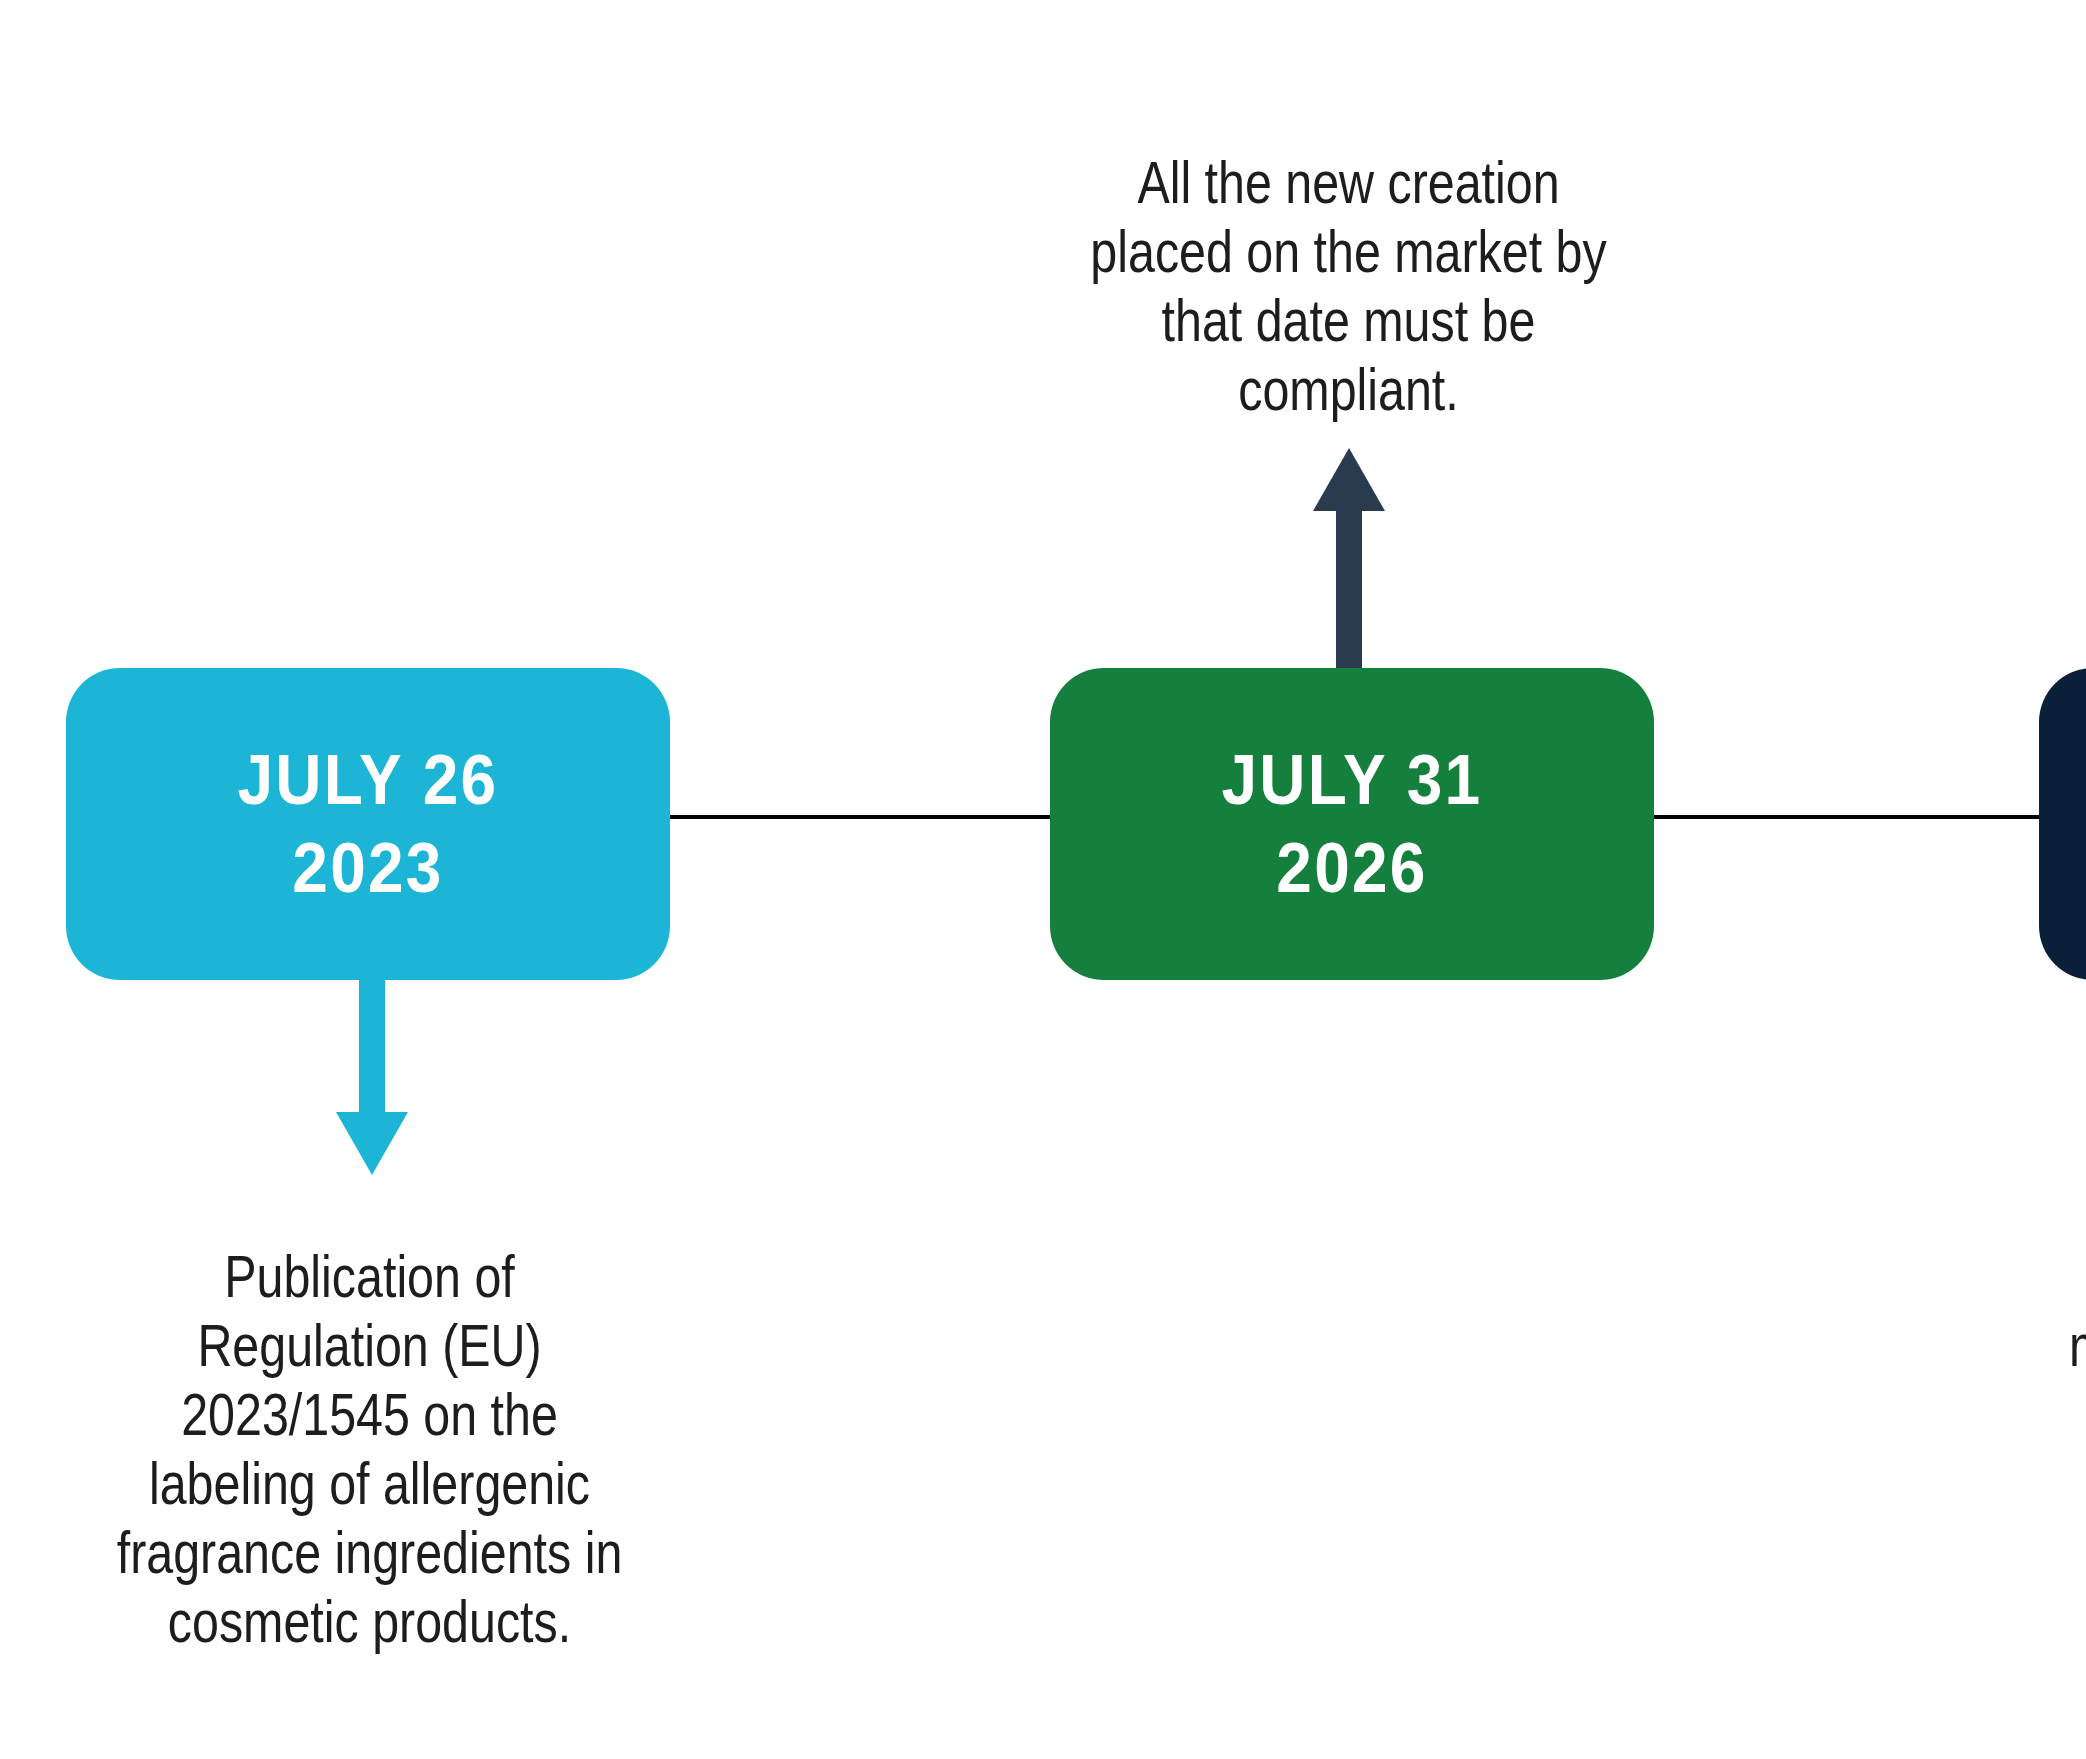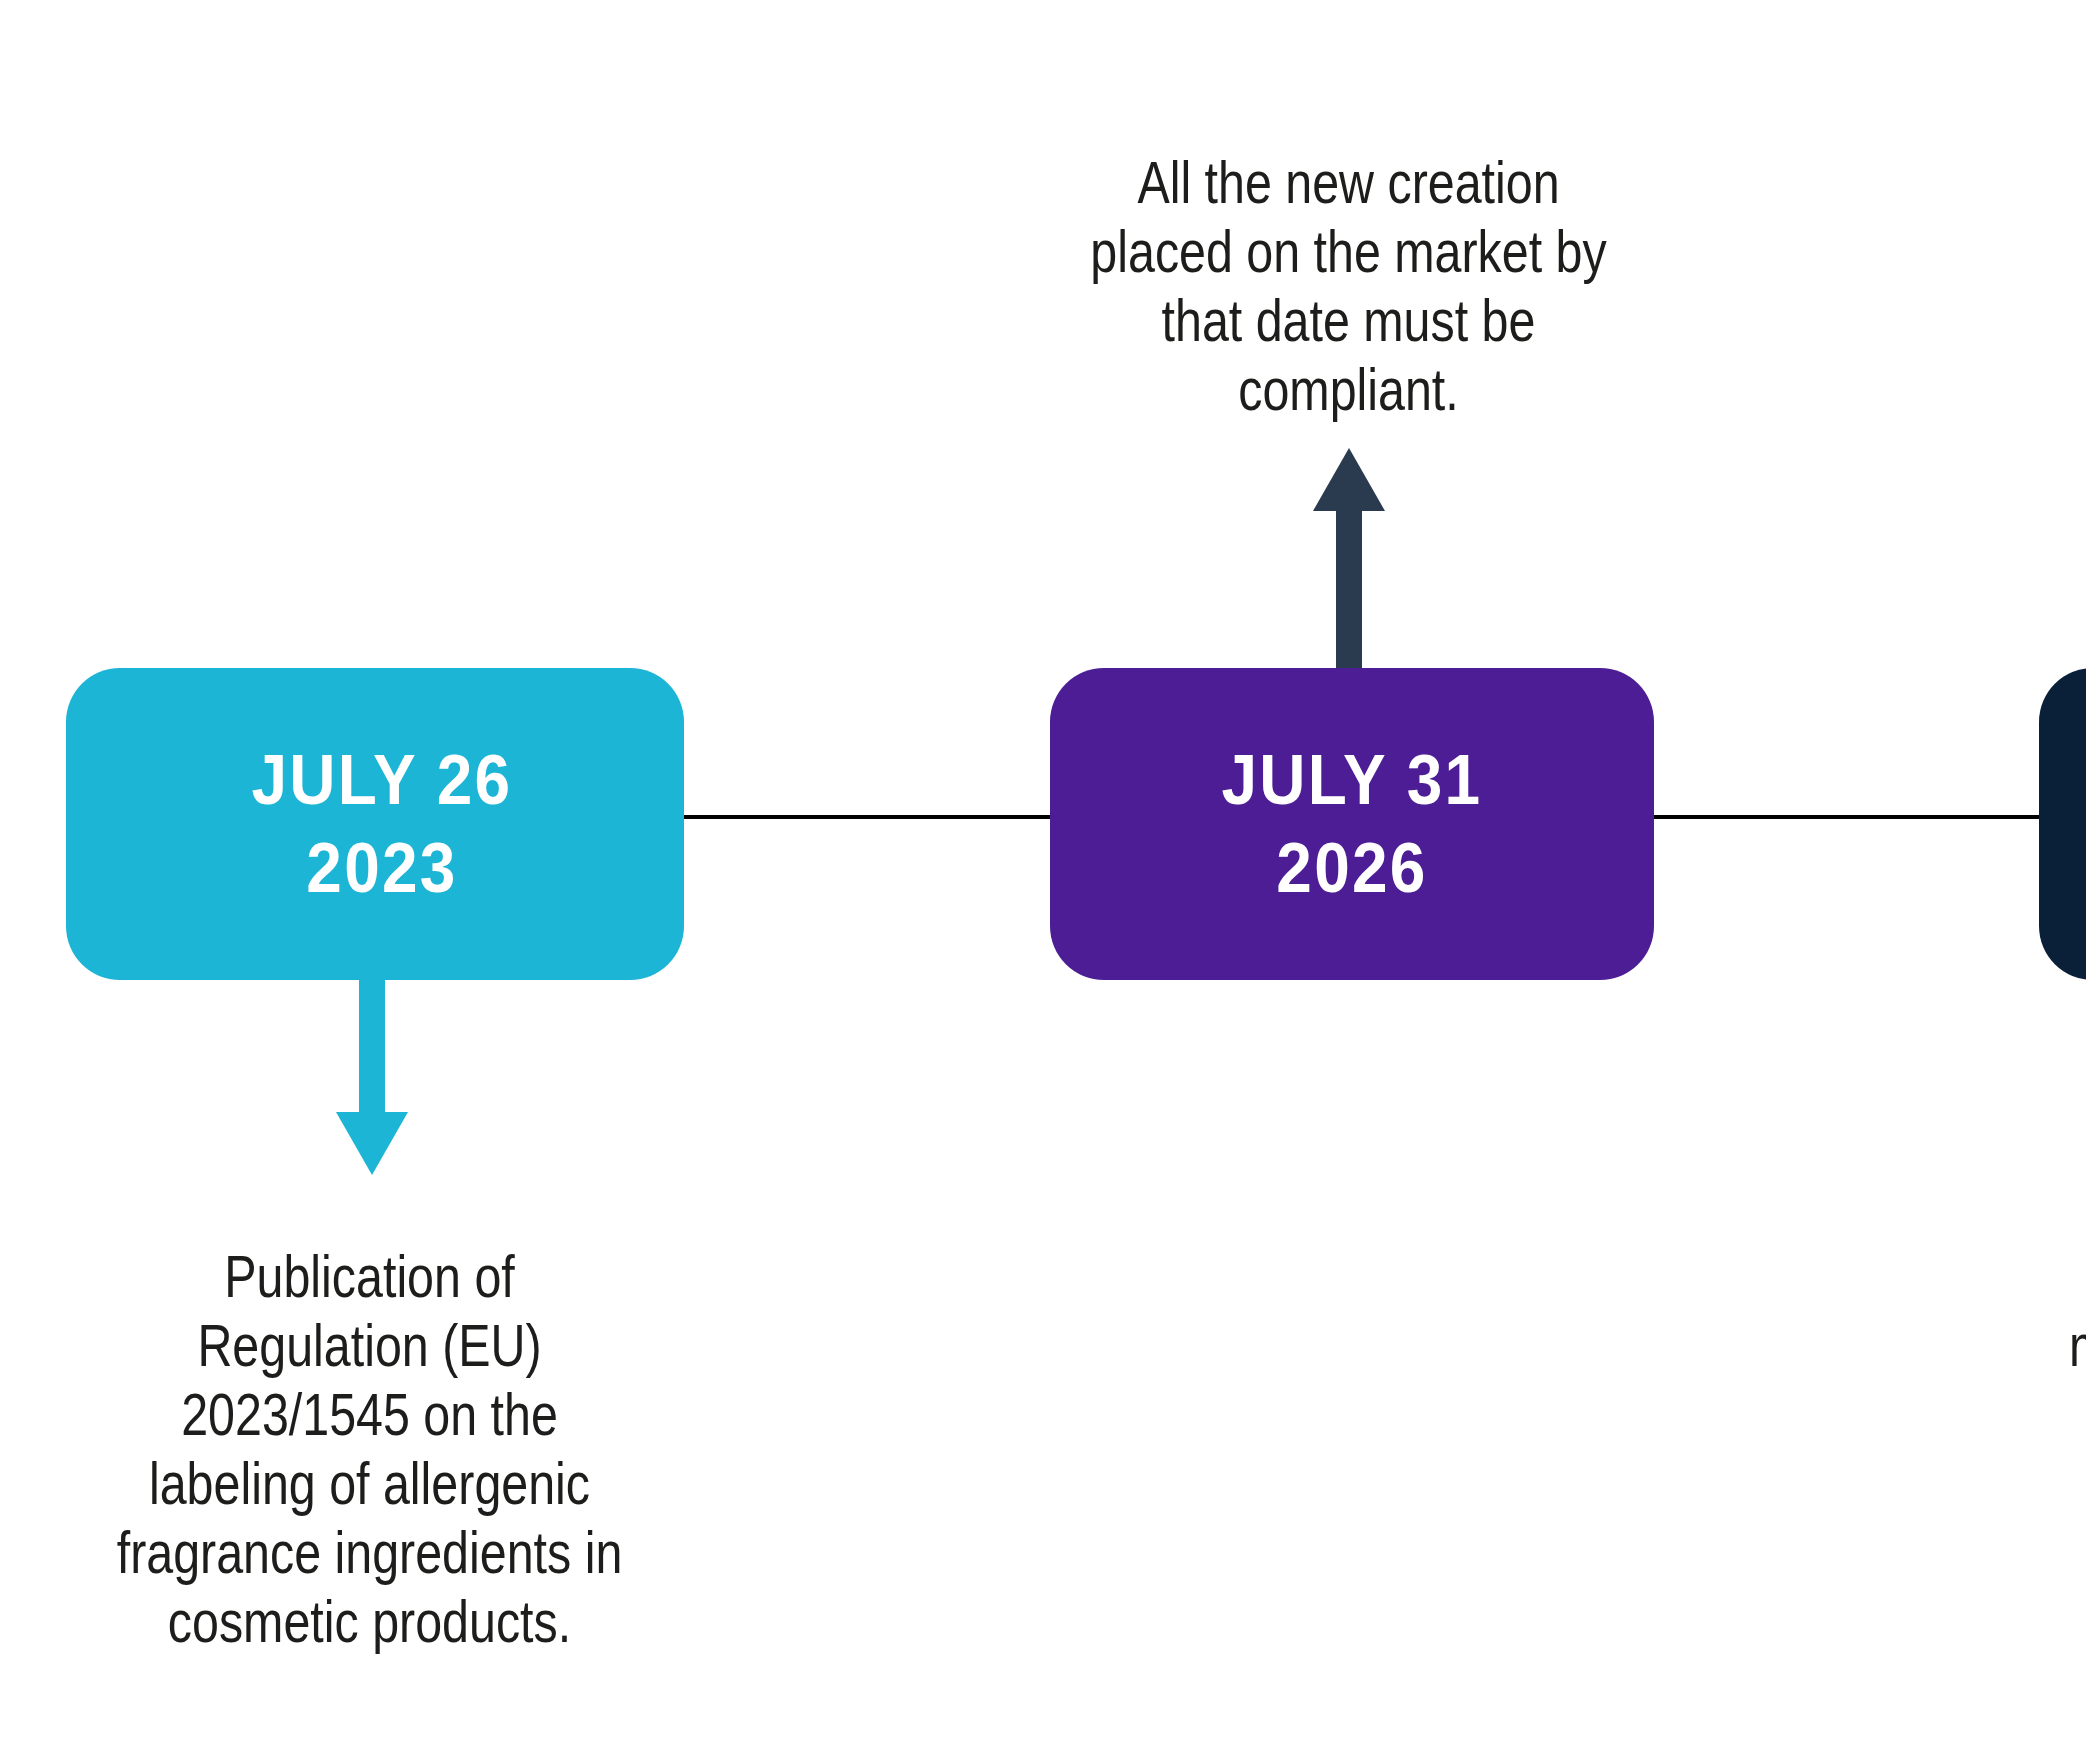--- a/index.html
+++ b/index.html
@@ -31,22 +31,22 @@
     position: absolute;
     top: 668px;
     width: 604px;
     height: 312px;
     border-radius: 54px;
     display: flex;
     flex-direction: column;
     align-items: center;
     justify-content: center;
   }
-  .event-box.e0 { left: 66px;  background: #1CB5D5; padding-left: 14px; }
-  .event-box.e1 { left: 1050px; background: #4c1d95; }
+  .event-box.e0 { left: 66px;  background: #1CB5D5; }
+  .event-box.e1 { left: 1050px; background: #15803d; }
   .event-box.e2 { left: 2039px; background: #0A2038; }
 
   .date-text {
     color: #ffffff;
     font-size: 71px;
     font-weight: bold;
     line-height: 88px;
     letter-spacing: 2.5px;
     text-align: center;
     transform: scaleX(0.9);

